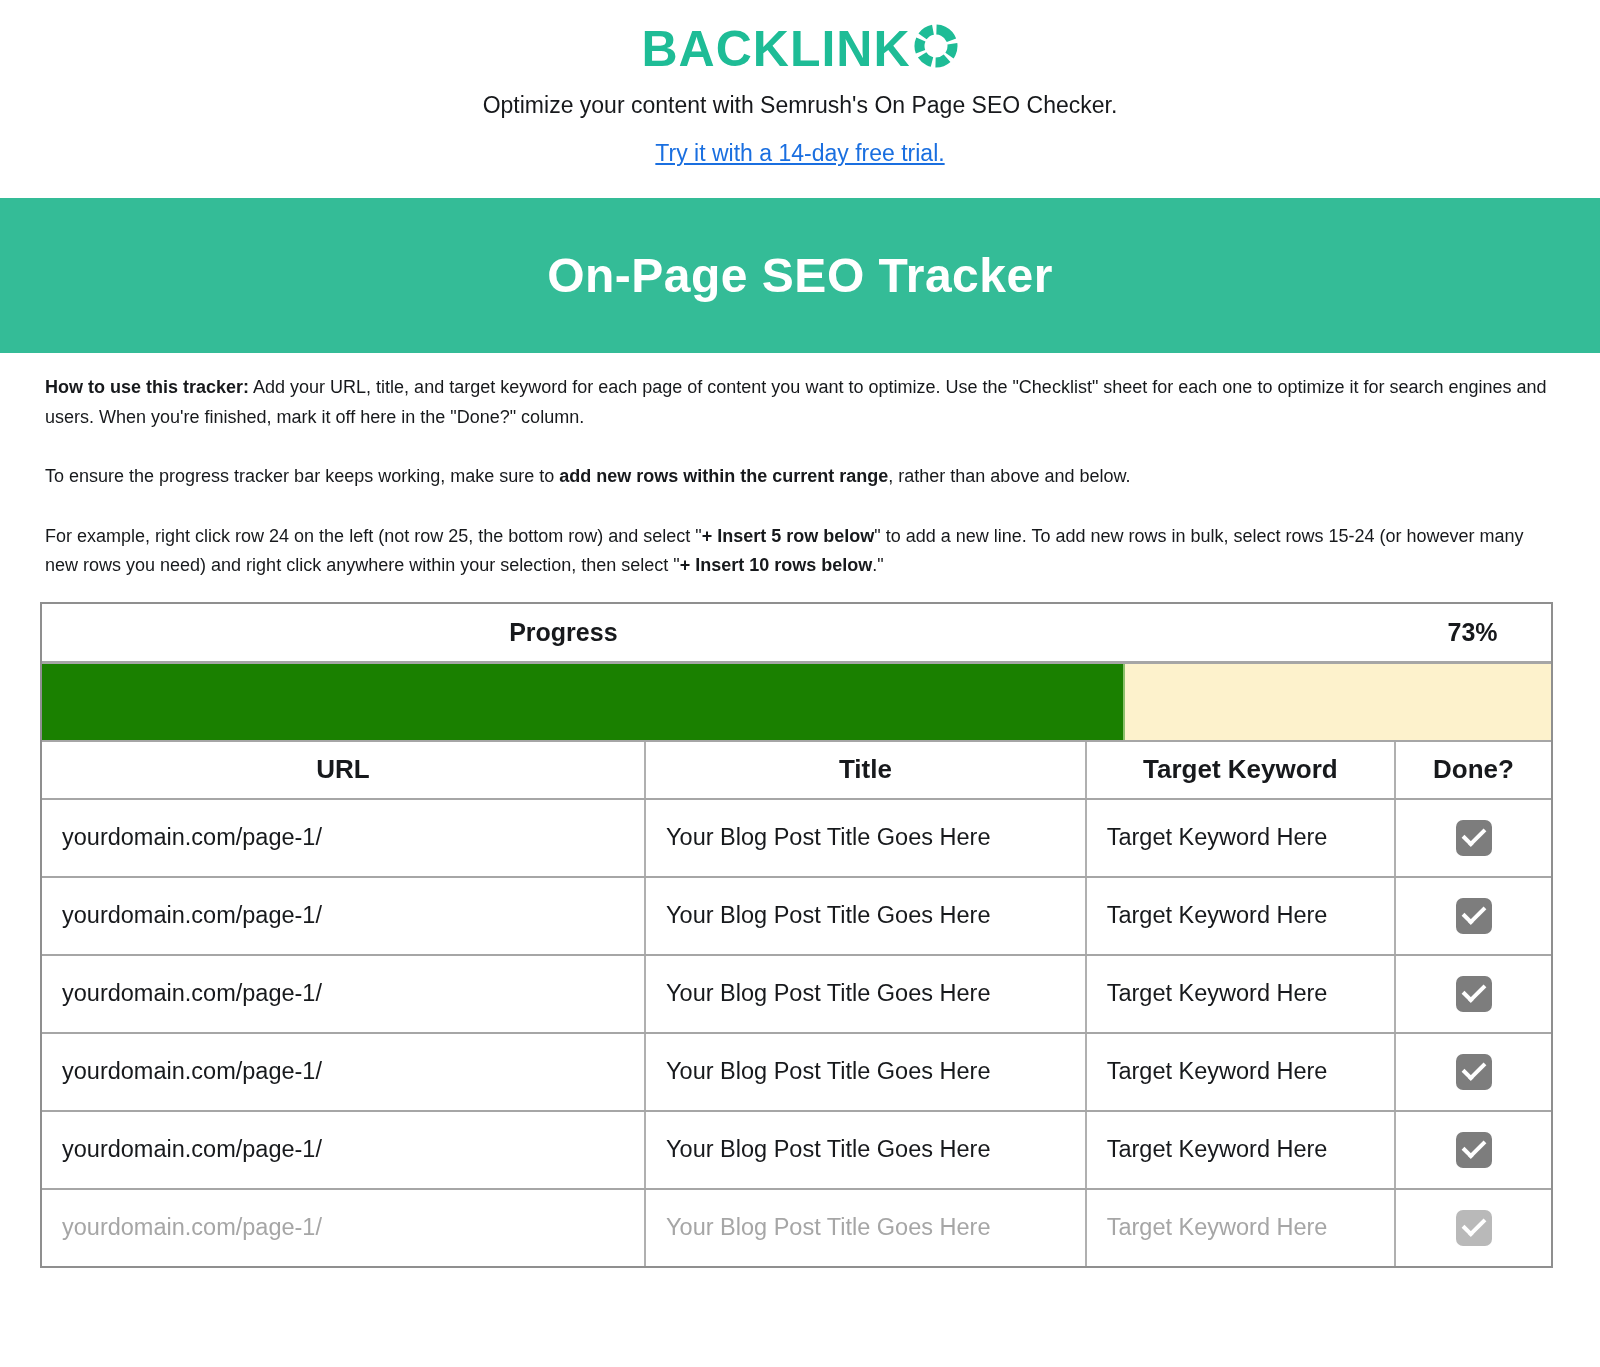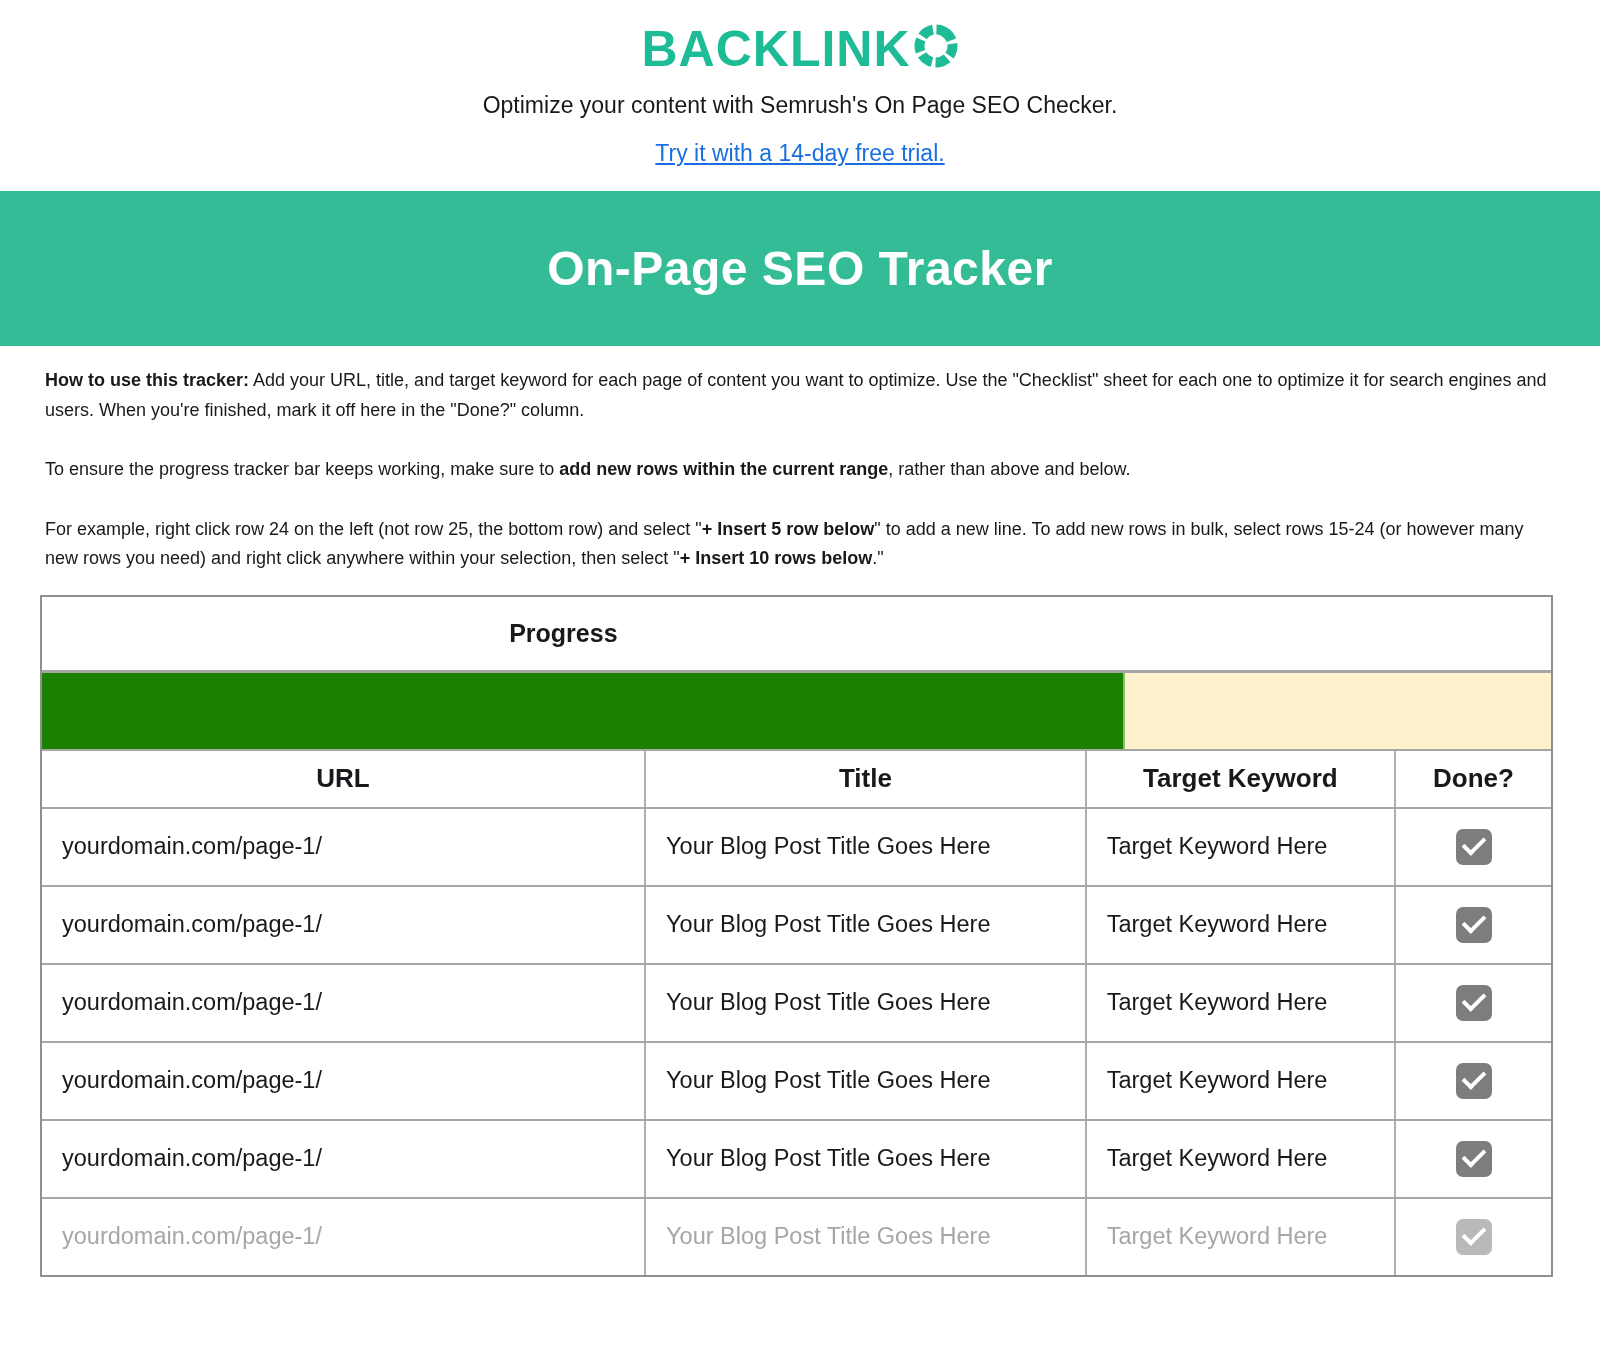--- a/index.html
+++ b/index.html
@@ -20,21 +20,21 @@
   }
   .logo .logo-o { margin-left: 2px; display: inline-block; }
   .subtitle { margin-top: 18px; font-size: 23px; color: #17191c; }
   .trial-link {
     display: inline-block; margin-top: 21px;
     font-size: 23px; text-decoration: underline; cursor: pointer;
   }
 
   
   .banner {
-    margin-top: 24px; height: 155px; width: 100%;
+    margin-top: 31px; height: 155px; width: 100%;
     display: flex; align-items: center; justify-content: center;
   }
   .banner h1 {
     color: #ffffff; font-size: 48px; font-weight: bold; letter-spacing: 0.5px;
   }
 
   
   .instructions { padding: 20px 46px 0 45px; }
   .instructions p {
     font-size: 18px; line-height: 29.5px; margin-bottom: 30px; color: #17191c;
@@ -44,21 +44,21 @@
 
   
   .tracker {
     margin-left: 40px; margin-right: 47px;
     border: 2px solid #8f8f8f;
   }
   .grid-row {
     display: grid;
     grid-template-columns: 39.9% 29.2% 20.5% 10.4%;
   }
-  .prow-label { height: 73px; }
+  .prow-label { height: 57px; }
   .prow-label .plabel {
     grid-column: 1 / 3;
     display: flex; align-items: center; justify-content: center;
     font-weight: bold; font-size: 25px;
   }
   .prow-label .ppercent {
     grid-column: 4 / 5;
     display: flex; align-items: center; justify-content: center;
     font-weight: bold; font-size: 25px;
   }
@@ -118,20 +118,21 @@
 <div class="instructions">
   <p><strong>How to use this tracker:</strong><span> Add your URL, title, and target keyword for each page of content you want to optimize. Use the "Checklist" sheet for each one to optimize it for search engines and users. When you're finished, mark it off here in the "Done?" column.</span></p>
   <p><span>To ensure the progress tracker bar keeps working, make sure to </span><strong>add new rows within the current range</strong><span>, rather than above and below.</span></p>
   <p><span>For example, right click row 24 on the left (not row 25, the bottom row) and select "</span><strong>+ Insert 5 row below</strong><span>" to add a new line. To add new rows in bulk, select rows 15-24 (or however many new rows you need) and right click anywhere within your selection, then select "</span><strong>+ Insert 10 rows below</strong><span>."</span></p>
 </div>
 
 <div class="tracker">
 
   <div class="grid-row prow-label">
     <div class="plabel">Progress</div>
+    <div class="ppercent">73%</div>
   </div>
 
   <div class="prow-bar" style="background: rgb(253, 242, 204);">
     <div class="bar-fill" style="background: rgb(26, 128, 0); width: 71.8%;"></div>
   </div>
 
   <div class="grid-row thead">
     <div class="hcell">URL</div>
     <div class="hcell">Title</div>
     <div class="hcell">Target Keyword</div>

